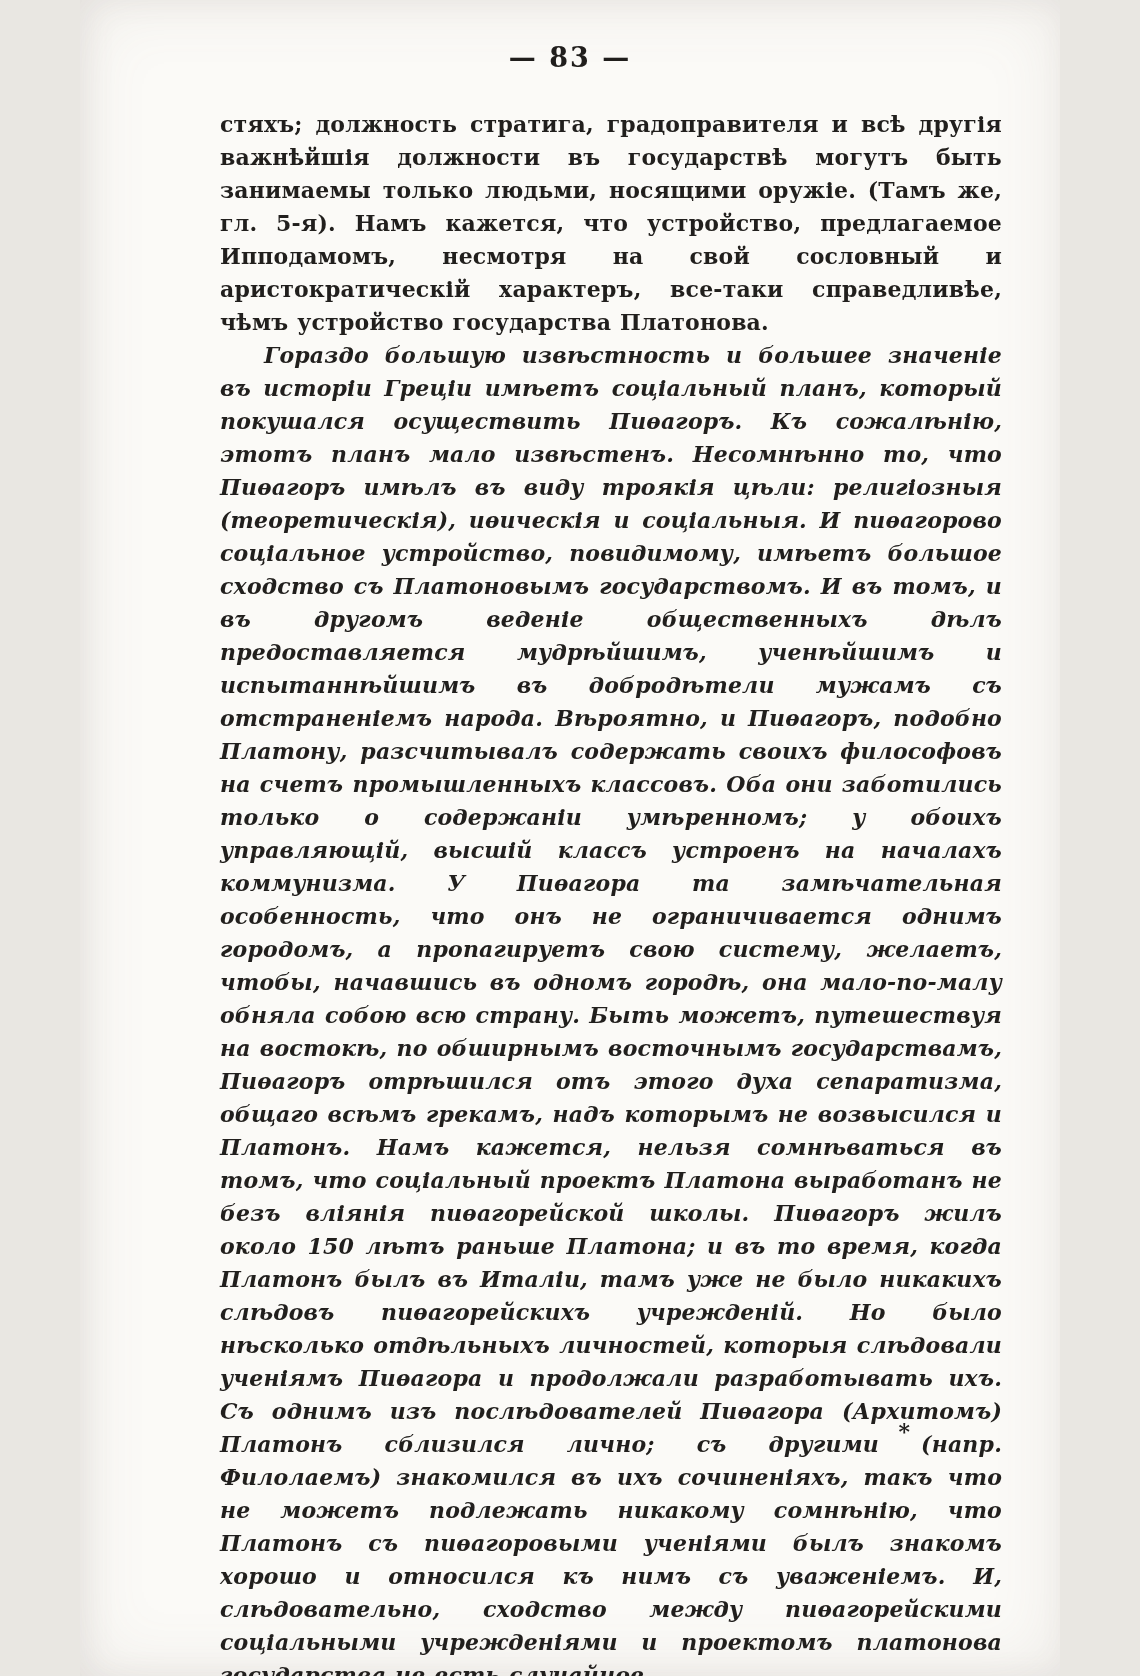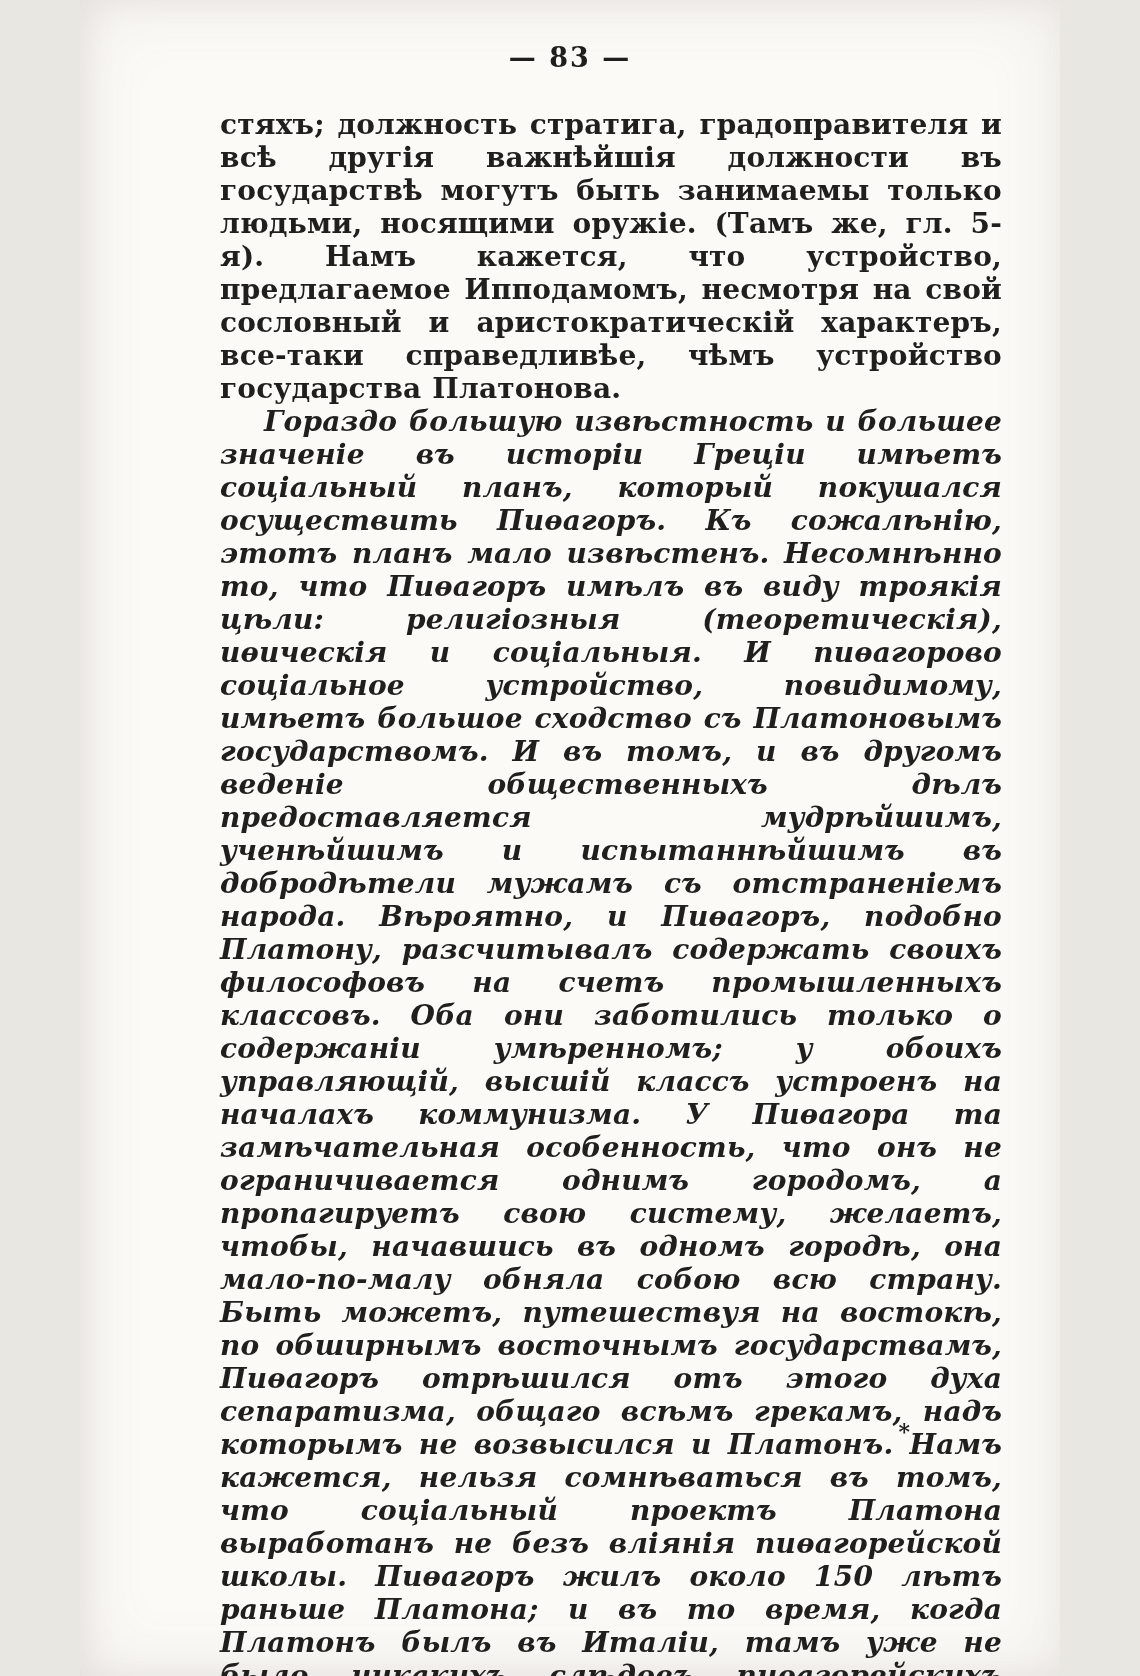--- a/index.html
+++ b/index.html
@@ -31,21 +31,21 @@
   }
   .text-block {
     position: absolute;
     top: 108px;
     left: 140px;
     width: 782px;
   }
   .text-block p {
     margin: 0;
     padding: 0;
-    font-size: 28px;
+    font-size: 22px;
     font-weight: bold;
     line-height: 33px;
     text-align: justify;
     letter-spacing: 0.2px;
     word-spacing: 1px;
     color: #211f1d;
   }
   .text-block p.indent {
     text-indent: 44px;
     font-style: italic;

